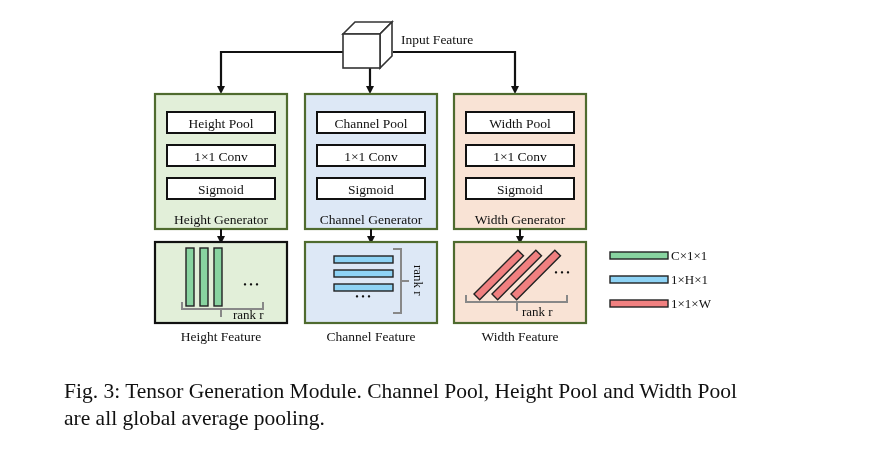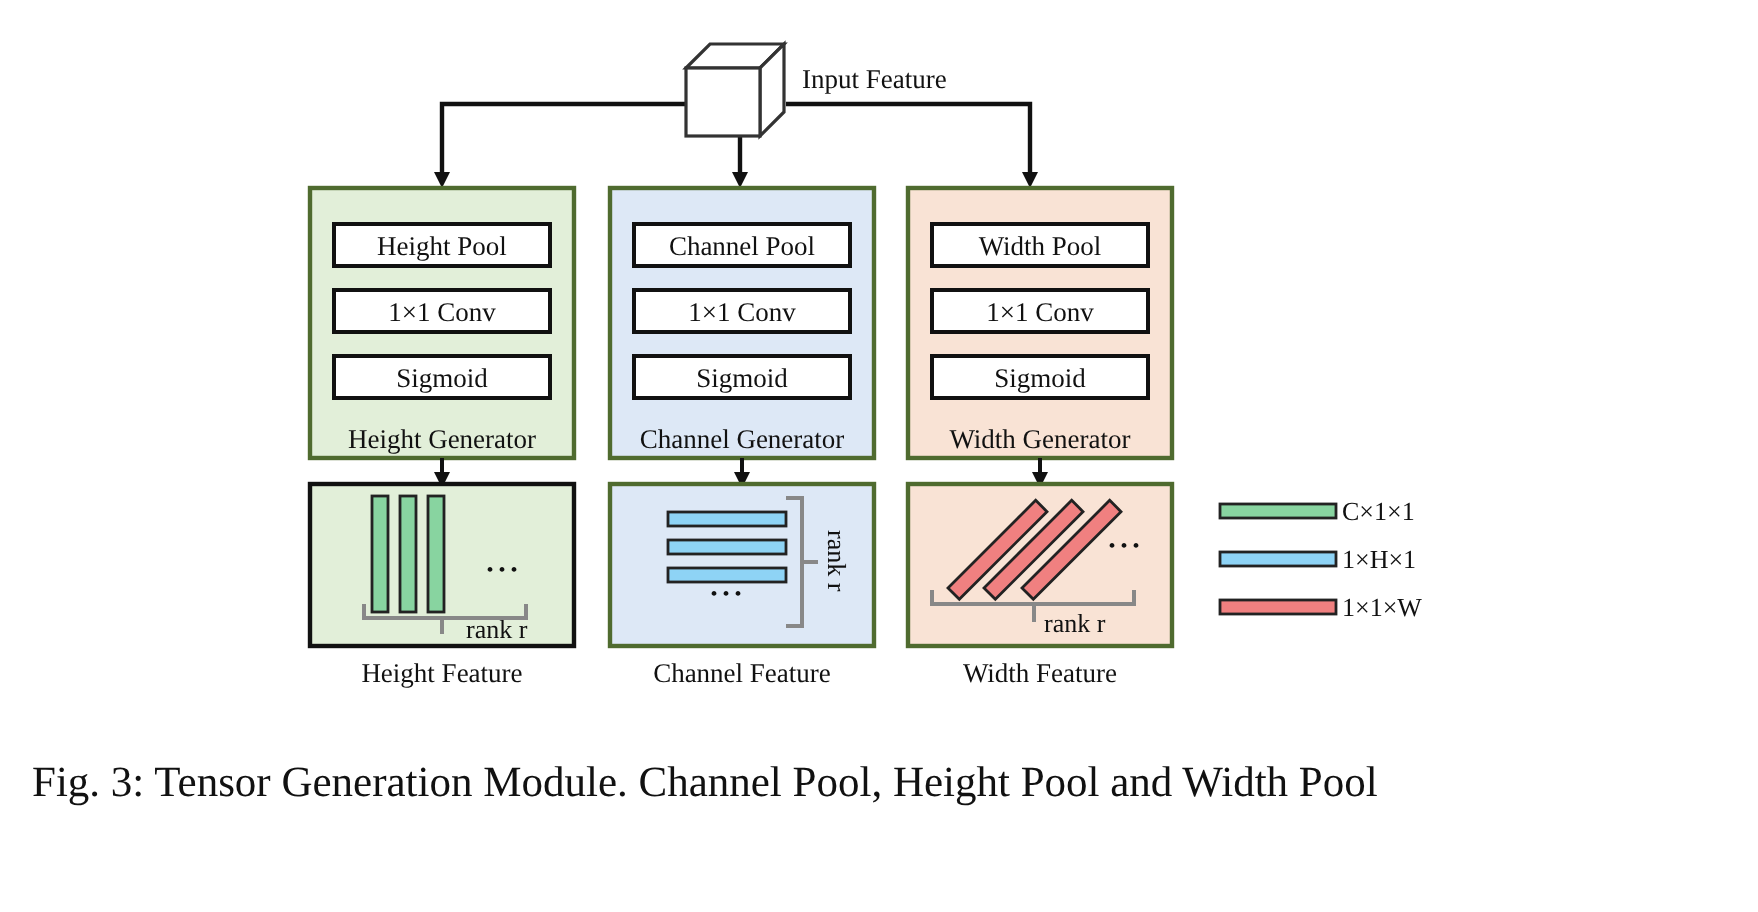--- a/index.html
+++ b/index.html
@@ -1,19 +1,19 @@
 <!DOCTYPE html>
 <html><head>
 <meta charset="utf-8">
 <style>
   html,body{margin:0;padding:0;background:#ffffff;}
   body{width:879px;height:456px;position:relative;overflow:hidden;font-family:"Liberation Serif","DejaVu Serif",serif;color:#111;}
   svg{position:absolute;left:0;top:0;}
   .caption{position:absolute;left:16px;top:378px;width:860px;font-size:21.5px;line-height:27px;color:#111;}
-  .caption div{white-space:nowrap;}
+  .caption div{white-space:nowrap;margin-left:48px;}
 </style>
 </head>
 <body>
 
 <svg width="879" height="456" viewBox="0 0 879 456" xmlns="http://www.w3.org/2000/svg">
   <defs>
     <marker id="arr" markerWidth="8" markerHeight="8" refX="4" refY="4" orient="auto" markerUnits="userSpaceOnUse">
       <path d="M0,0 L8,4 L0,8 z" fill="#111"></path>
     </marker>
   </defs>
@@ -120,13 +120,14 @@
       </g>
       <g>
         <rect x="610" y="300" width="58" height="7" fill="#f08080" stroke="#222" stroke-width="1.4"></rect>
         <text x="671" y="308" font-family="Liberation Serif, serif" font-size="13" fill="#111">1×1×W</text>
       </g>
     </g>
 </svg>
 
 <div class="caption">
   <div>Fig. 3: Tensor Generation Module. Channel Pool, Height Pool and Width Pool</div>
+  <div>are all global average pooling.</div>
 </div>
 
 </body></html>

